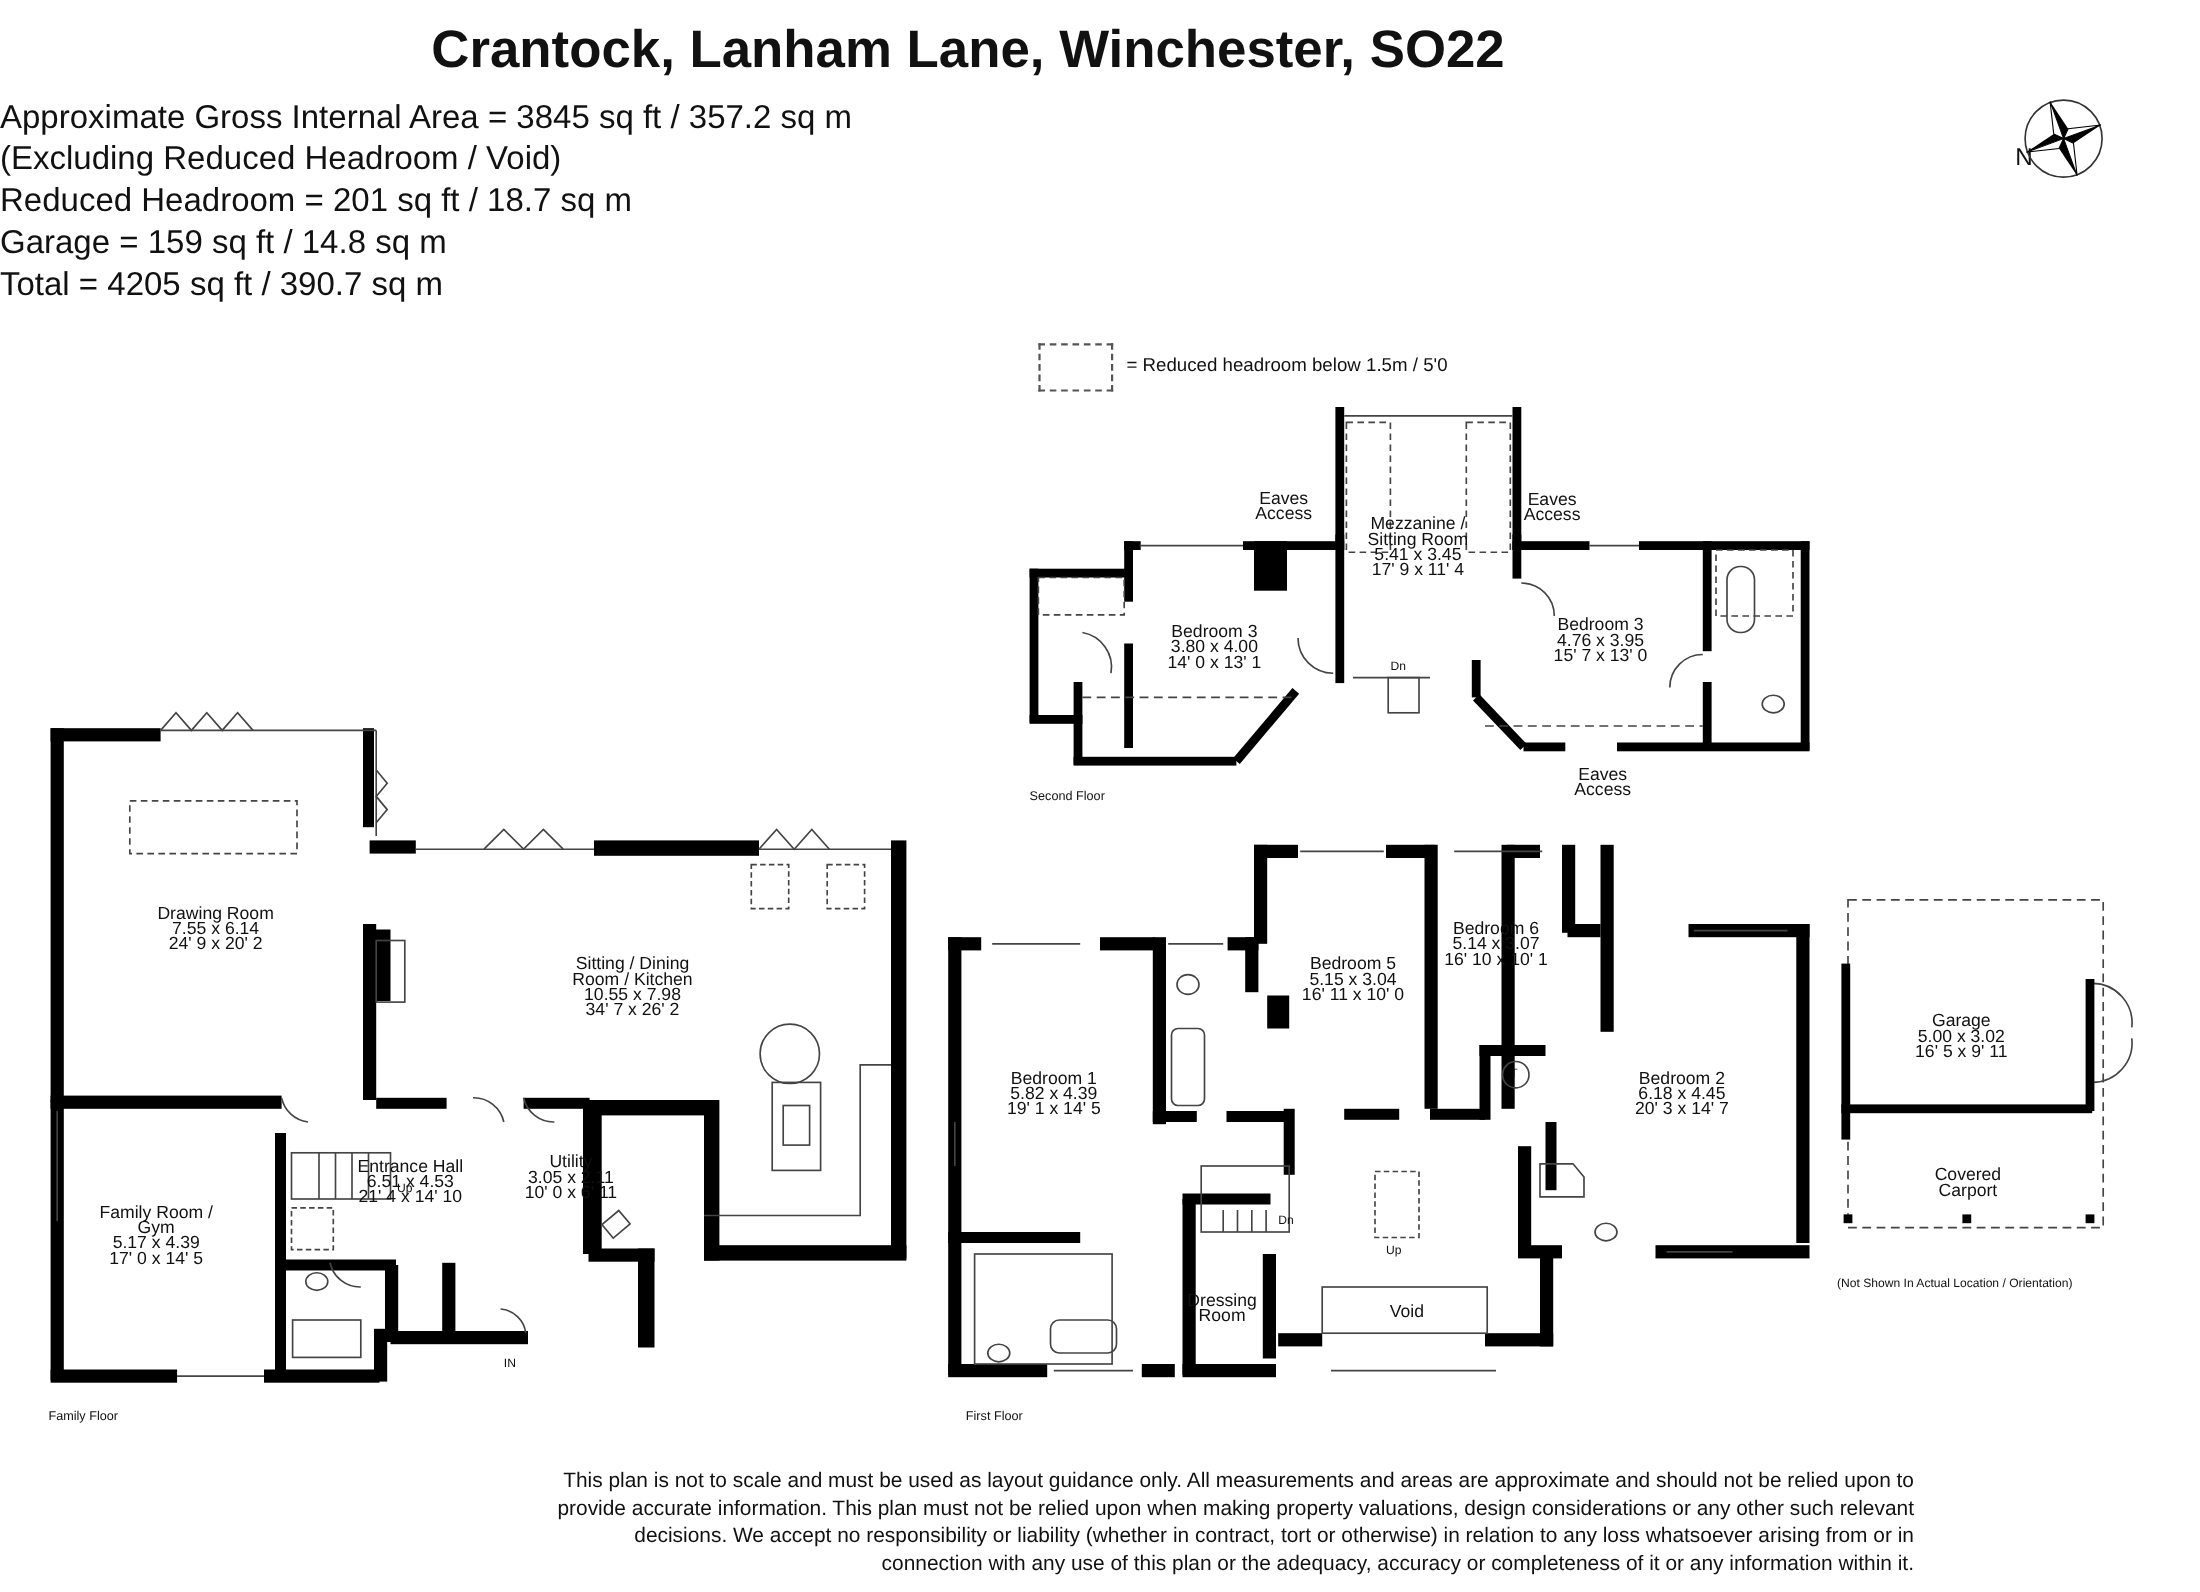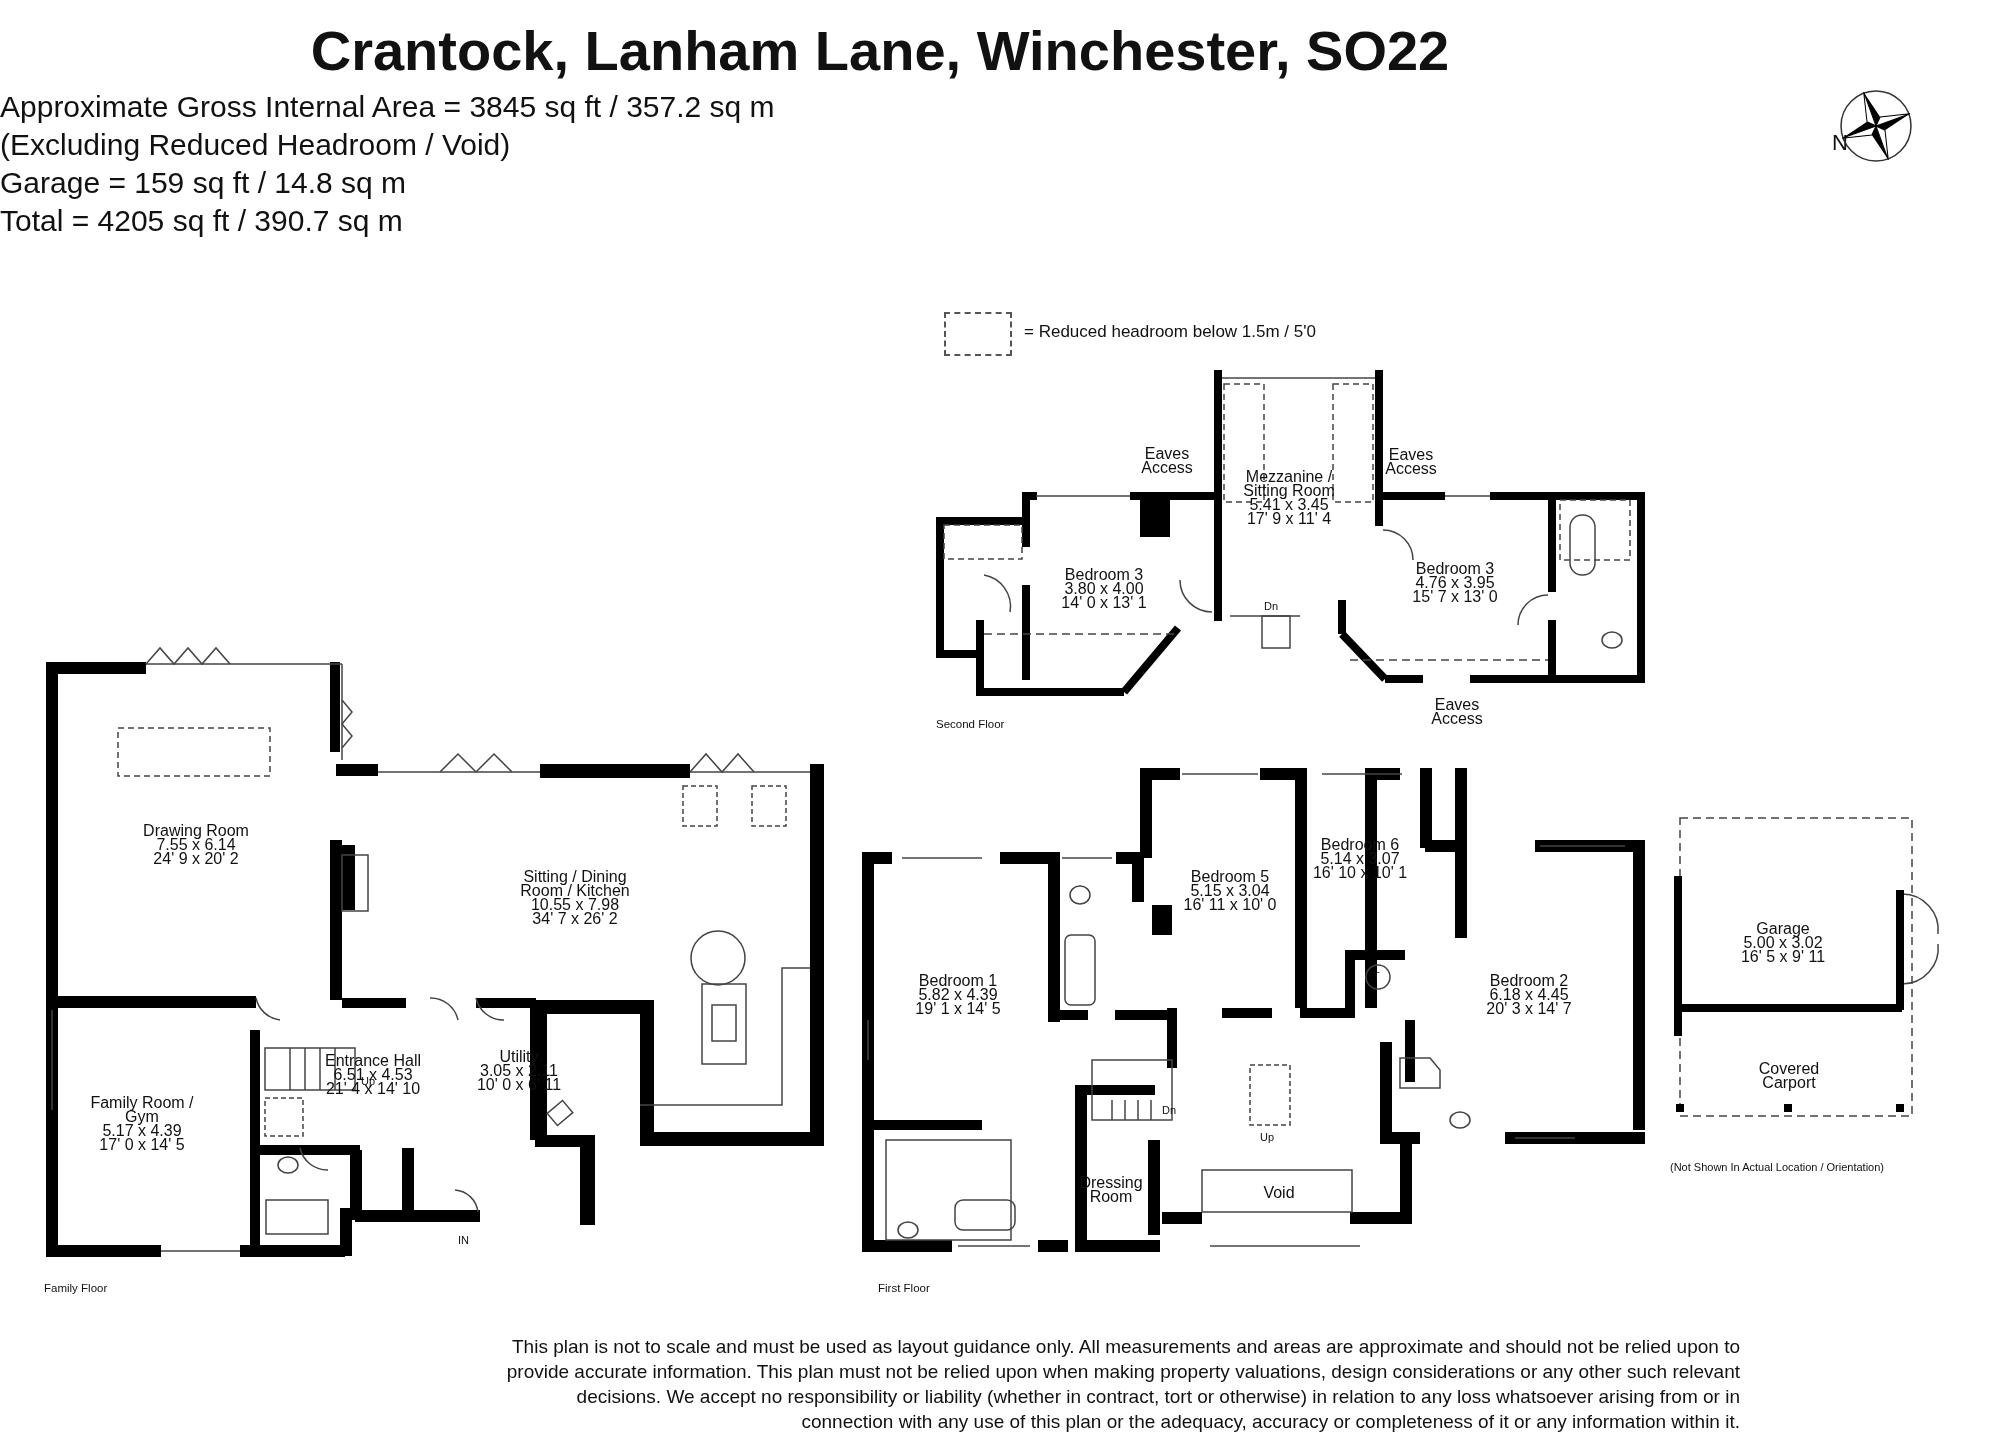--- a/index.html
+++ b/index.html
@@ -1,36 +1,37 @@
 <!DOCTYPE html>
 <html><head>
 <meta charset="utf-8">
 <style>
   html, body { margin:0; padding:0; background:#ffffff; }
   body { width:2000px; height:1447px; position:relative; overflow:hidden; font-family:"Liberation Sans", sans-serif; color:#111; }
   .abs { position:absolute; }
-  .title { left:0; width:1760px; top:18px; text-align:center; font-size:56px; font-weight:bold; letter-spacing:0px; }
+  .title { left:0; width:1760px; top:18px; text-align:center; font-size:48px; font-weight:bold; letter-spacing:0px; }
   .areas { left:0; width:2000px; top:88px; text-align:left; font-size:30px; line-height:38px; }
   .compass-n { left:1832px; top:130px; font-size:22px; }
   .legend-box { left:944px; top:312px; width:68px; height:44px; border:2px dashed #555; box-sizing:border-box; }
   .legend-text { left:1024px; top:322px; font-size:17px; }
   .room { position:absolute; text-align:center; font-size:16px; line-height:14px; color:#111; transform:translateX(-50%); white-space:nowrap; }
   .room span { display:block; }
   .small { font-size:11px; line-height:13px; }
   .floor-label { font-size:11.5px; }
   .disclaimer { left:270px; width:1470px; top:1334px; text-align:right; font-size:19px; line-height:25px; }
   svg { position:absolute; left:0; top:0; }
 </style>
 </head>
 <body>
 
 <div class="abs title">Crantock, Lanham Lane, Winchester, SO22</div>
 <div class="abs areas">
   <div>Approximate Gross Internal Area = 3845 sq ft / 357.2 sq m</div>
   <div>(Excluding Reduced Headroom / Void)</div>
+  <div>Reduced Headroom = 201 sq ft / 18.7 sq m</div>
   <div>Garage = 159 sq ft / 14.8 sq m</div>
   <div>Total = 4205 sq ft / 390.7 sq m</div>
 </div>
 
 <div class="abs compass-n">N</div>
 <svg width="2000" height="1447" style="pointer-events:none">
   <g transform="translate(1876,126)">
     <circle r="35" fill="none" stroke="#333" stroke-width="1.5"></circle>
     <g transform="rotate(-20)">
       <polygon points="0,-36 7,-7 0,0" fill="#000"></polygon>

